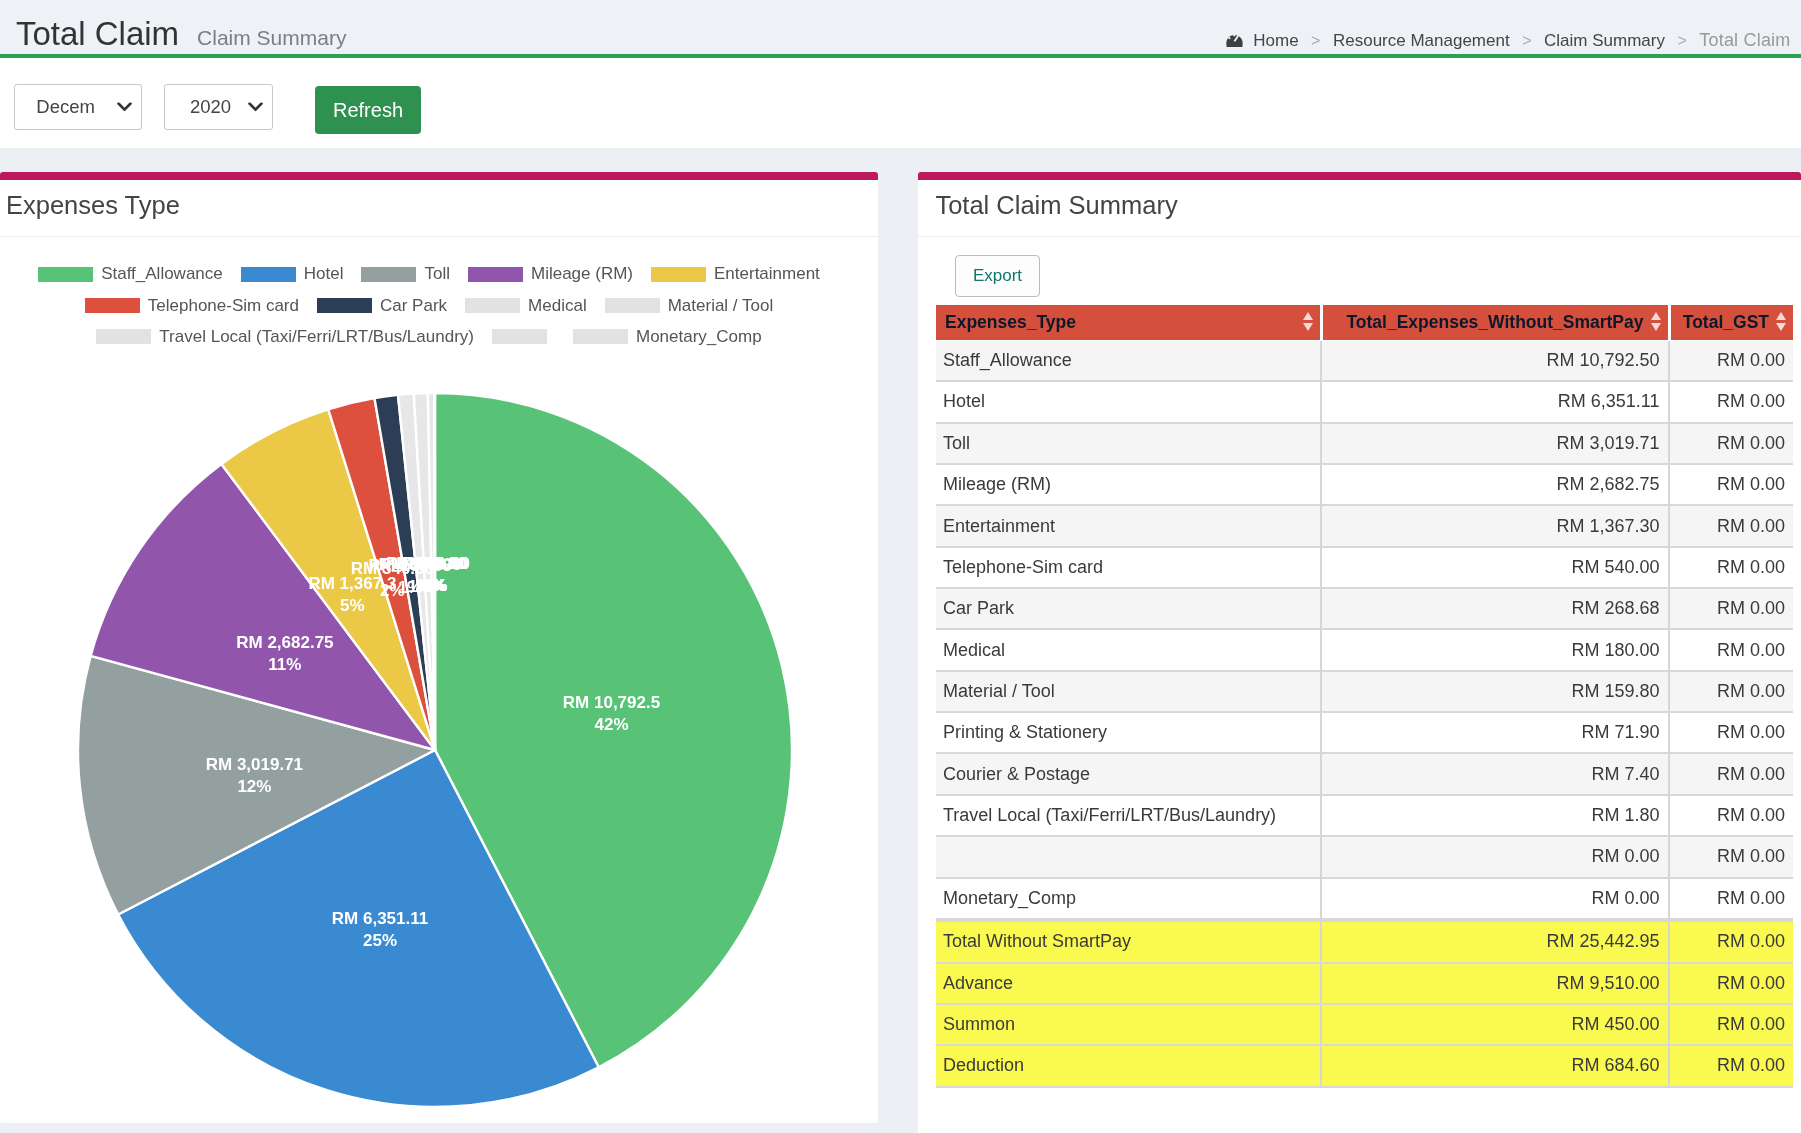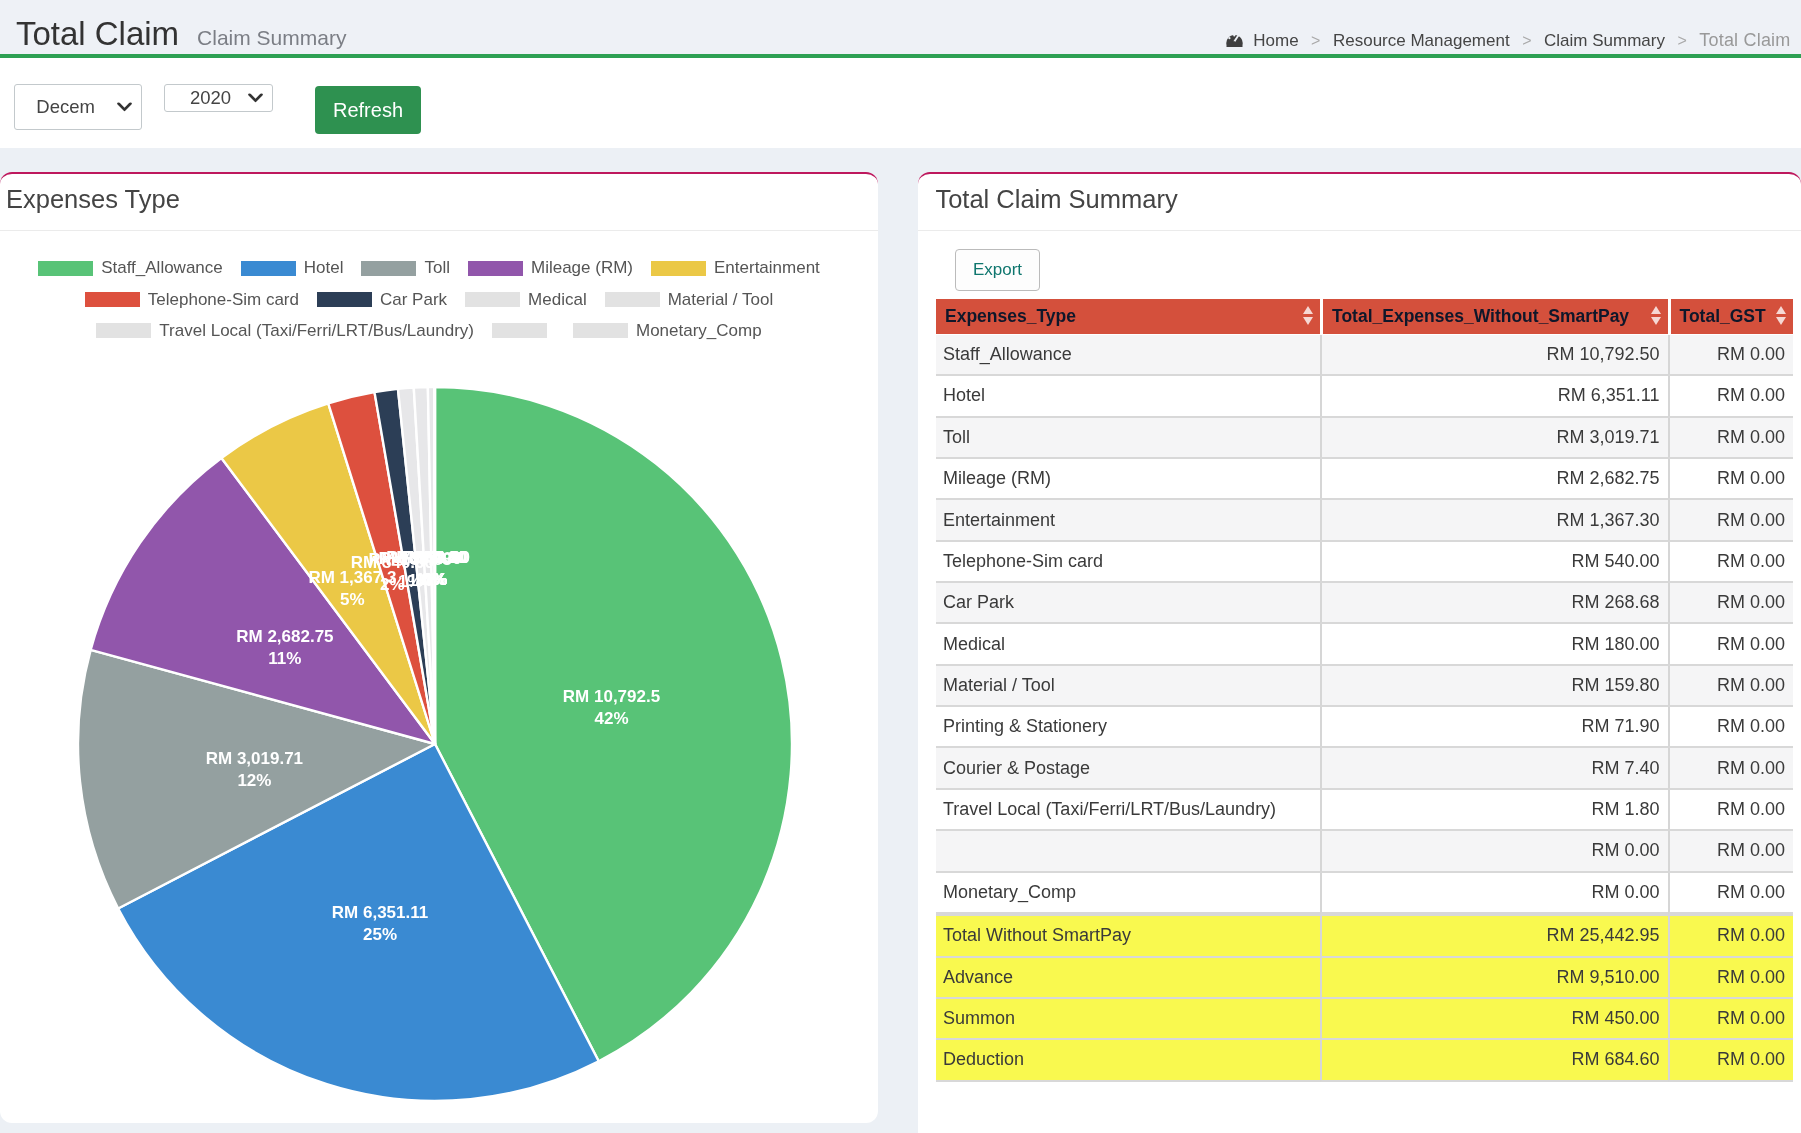--- a/index.html
+++ b/index.html
@@ -16,39 +16,39 @@
 .bc .act { color:#999; font-size:18px; letter-spacing:0.2px; }
 .bc svg { margin-right:9px; }
 .filter { position:absolute; left:0; top:58px; width:1801px; height:90px; background:#fff; }
 .sel { position:absolute; background:#fff; border:1px solid #c3c9cc; border-radius:3px;
   color:#444; font-size:18.5px; }
 .sel .tx { position:absolute; top:50%; transform:translateY(-50%); }
 .sel svg { position:absolute; top:50%; transform:translateY(-50%); }
 .btn-refresh { position:absolute; left:315px; top:86px; width:106px; height:48px;
   background:#2e9150; border-radius:4px; color:#fff; font-size:20px; text-align:center;
   line-height:48px; }
-.panel { position:absolute; background:#fff; border-top:2px solid #be185d; border-radius:12px; }
+.panel { position:absolute; background:#fff; border-top:8px solid #be185d; border-radius:3px; }
 .ptitle { position:absolute; font-size:25.5px; line-height:1; color:#444; white-space:nowrap; }
 .phead { position:absolute; left:0; top:0; width:100%; height:57px; border-bottom:1px solid #ebebeb; }
 #lp { left:0; top:172px; width:878px; height:951px; }
 #rp { left:918px; top:172px; width:883px; height:1000px; }
 .lrow { display:flex; justify-content:center; align-items:center; height:31.35px; }
 #legend { position:absolute; left:0; top:78.5px; width:858px; }
 .li { display:inline-flex; align-items:center; margin:0 9px; }
 .sw { width:55px; height:15px; display:inline-block; margin-right:8px; flex:none; }
 .lt { font-size:17px; color:#555; }
 .btn-export { position:absolute; left:37px; top:75px; width:85px; height:42px; background:#fdfdfd;
   border:1px solid #bbb; border-radius:4px; font-size:17px; color:#0f766e; text-align:center;
   line-height:40px; }
 table { position:absolute; left:18px; top:124.5px; width:857px; border-collapse:separate;
   border-spacing:0; table-layout:fixed; font-size:18px; color:#3a3a3a; }
 col.c1 { width:384px; } col.c2 { width:347.5px; } col.c3 { width:125.5px; }
 th { background:#d4503c; color:#0f172a; font-size:17.5px; font-weight:bold; text-align:left;
   height:36.4px; padding:0 24px 0 9px; position:relative; border-bottom:1.9px solid #fff; }
-th.num { }
+th.num { text-align:right; }
 th+th { border-left:3px solid #fff; }
 td { height:41.37px; padding:0 8px 0 7px; border-bottom:2px solid #d8d8d8; }
 td+td { border-left:2px solid #d6d6d6; }
 td.num { text-align:right; }
 tr.odd td { background:#f5f5f6; }
 tr.even td { background:#fff; }
 tr.yellow td { background:#f9f94f; }
 tr.pre td { height:43.67px; border-bottom-width:4.3px; }
 tr.lastrow td { border-bottom:2.5px solid #3c3c3c; }
 .arr { position:absolute; right:6px; top:50%; margin-top:-10px; width:11px; height:19px; }
@@ -59,21 +59,21 @@
 </style>
 </head>
 <body>
 <div class="filter">
   <div class="sel" style="left:14px; top:25.5px; width:128px; height:46px;">
     <span class="tx" style="left:21.3px;">Decem</span>
     <svg style="right:9px;" width="15" height="9" viewBox="0 0 15 9">
         <path d="M1.5 1 L7.5 7.2 L13.5 1" stroke="#333" stroke-width="2.6" fill="none" stroke-linecap="round"></path>
       </svg>
   </div>
-  <div class="sel" style="left:164px; top:25.5px; width:108.5px; height:28px;">
+  <div class="sel" style="left:164px; top:25.5px; width:108.5px; height:46px;">
     <span class="tx" style="left:25px;">2020</span>
     <svg style="right:9px;" width="15" height="9" viewBox="0 0 15 9">
         <path d="M1.5 1 L7.5 7.2 L13.5 1" stroke="#333" stroke-width="2.6" fill="none" stroke-linecap="round"></path>
       </svg>
   </div>
 </div>
 <div class="btn-refresh">Refresh</div>
 <div class="hdr">
   <div class="h1">Total Claim<small>Claim Summary</small></div>
   <div class="bc"><svg width="19" height="15" viewBox="0 0 19 15" style="vertical-align:-1.5px;">

